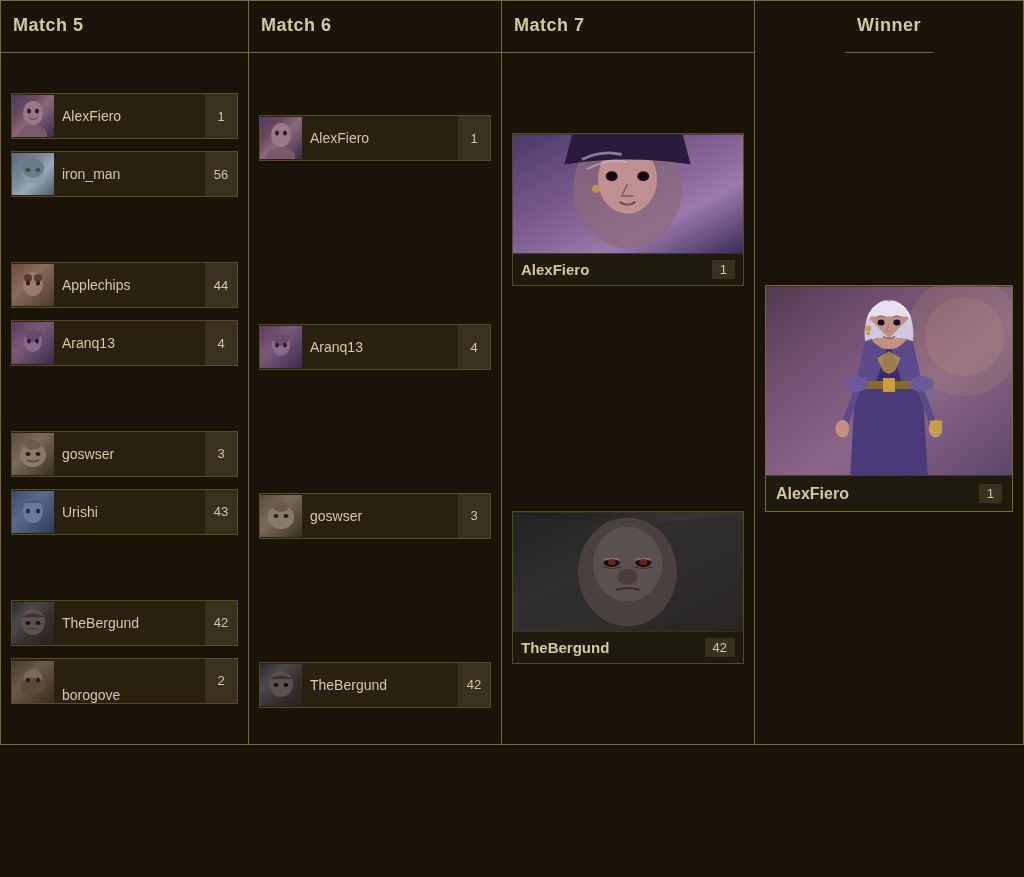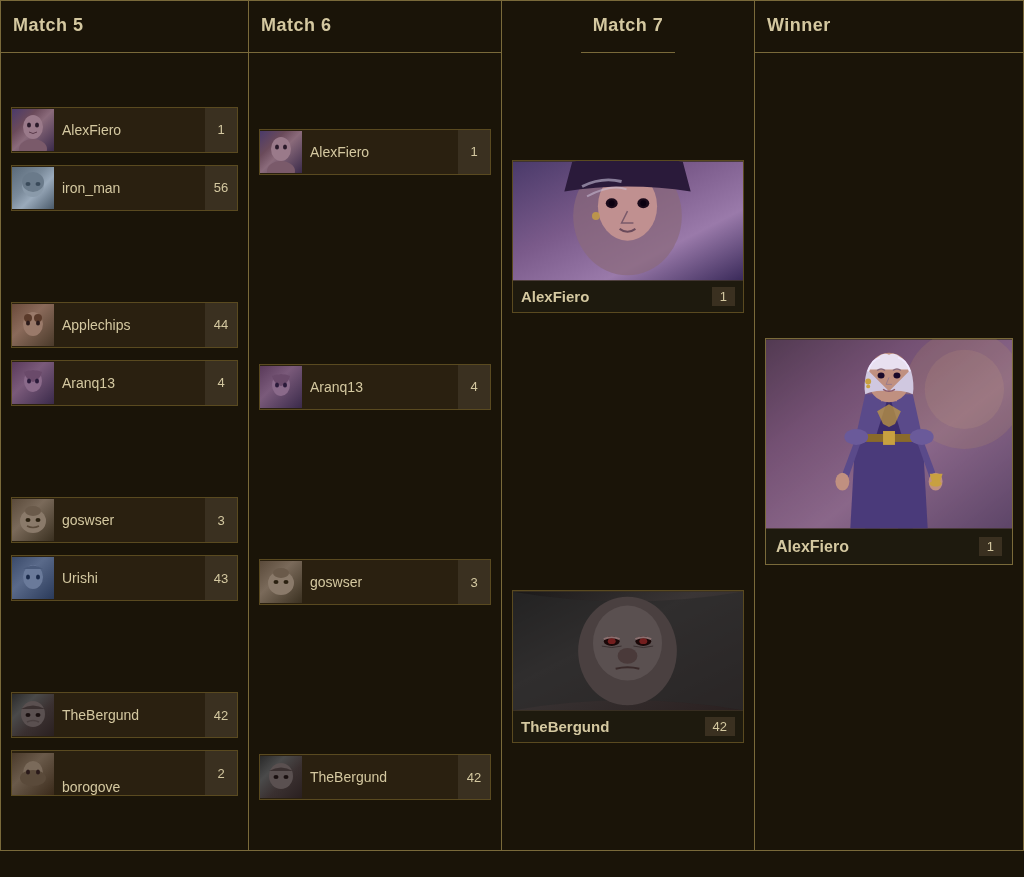--- a/index.html
+++ b/index.html
@@ -10,21 +10,21 @@
       color: #d4c8a0;
       width: 1024px;
       height: 877px;
       overflow: hidden;
     }
 
     .bracket-container {
       display: flex;
       flex-direction: row;
       width: 1024px;
-      height: 851px;
+      height: 745px;
       border: 1px solid #7a6a3a;
     }
 
     .column {
       display: flex;
       flex-direction: column;
       border-right: 1px solid #7a6a3a;
       position: relative;
     }
 
@@ -34,22 +34,22 @@
       padding: 14px 12px;
       font-size: 18px;
       font-weight: bold;
       color: #d4c8a0;
       letter-spacing: 0.5px;
       min-height: 52px;
     }
 
     .col-match5 { width: 248px; }
     .col-match6 { width: 253px; gap: 16px; }
-    .col-match7 { width: 253px; align-items: center; }
-    .col-winner { width: 268px; border-right: none; }
+    .col-match7 { width: 253px; }
+    .col-winner { width: 268px; border-right: none; align-items: center; }
 
     .match-slots {
       flex: 1;
       display: flex;
       flex-direction: column;
       position: relative;
       padding: 8px 0;
     }
 
     

